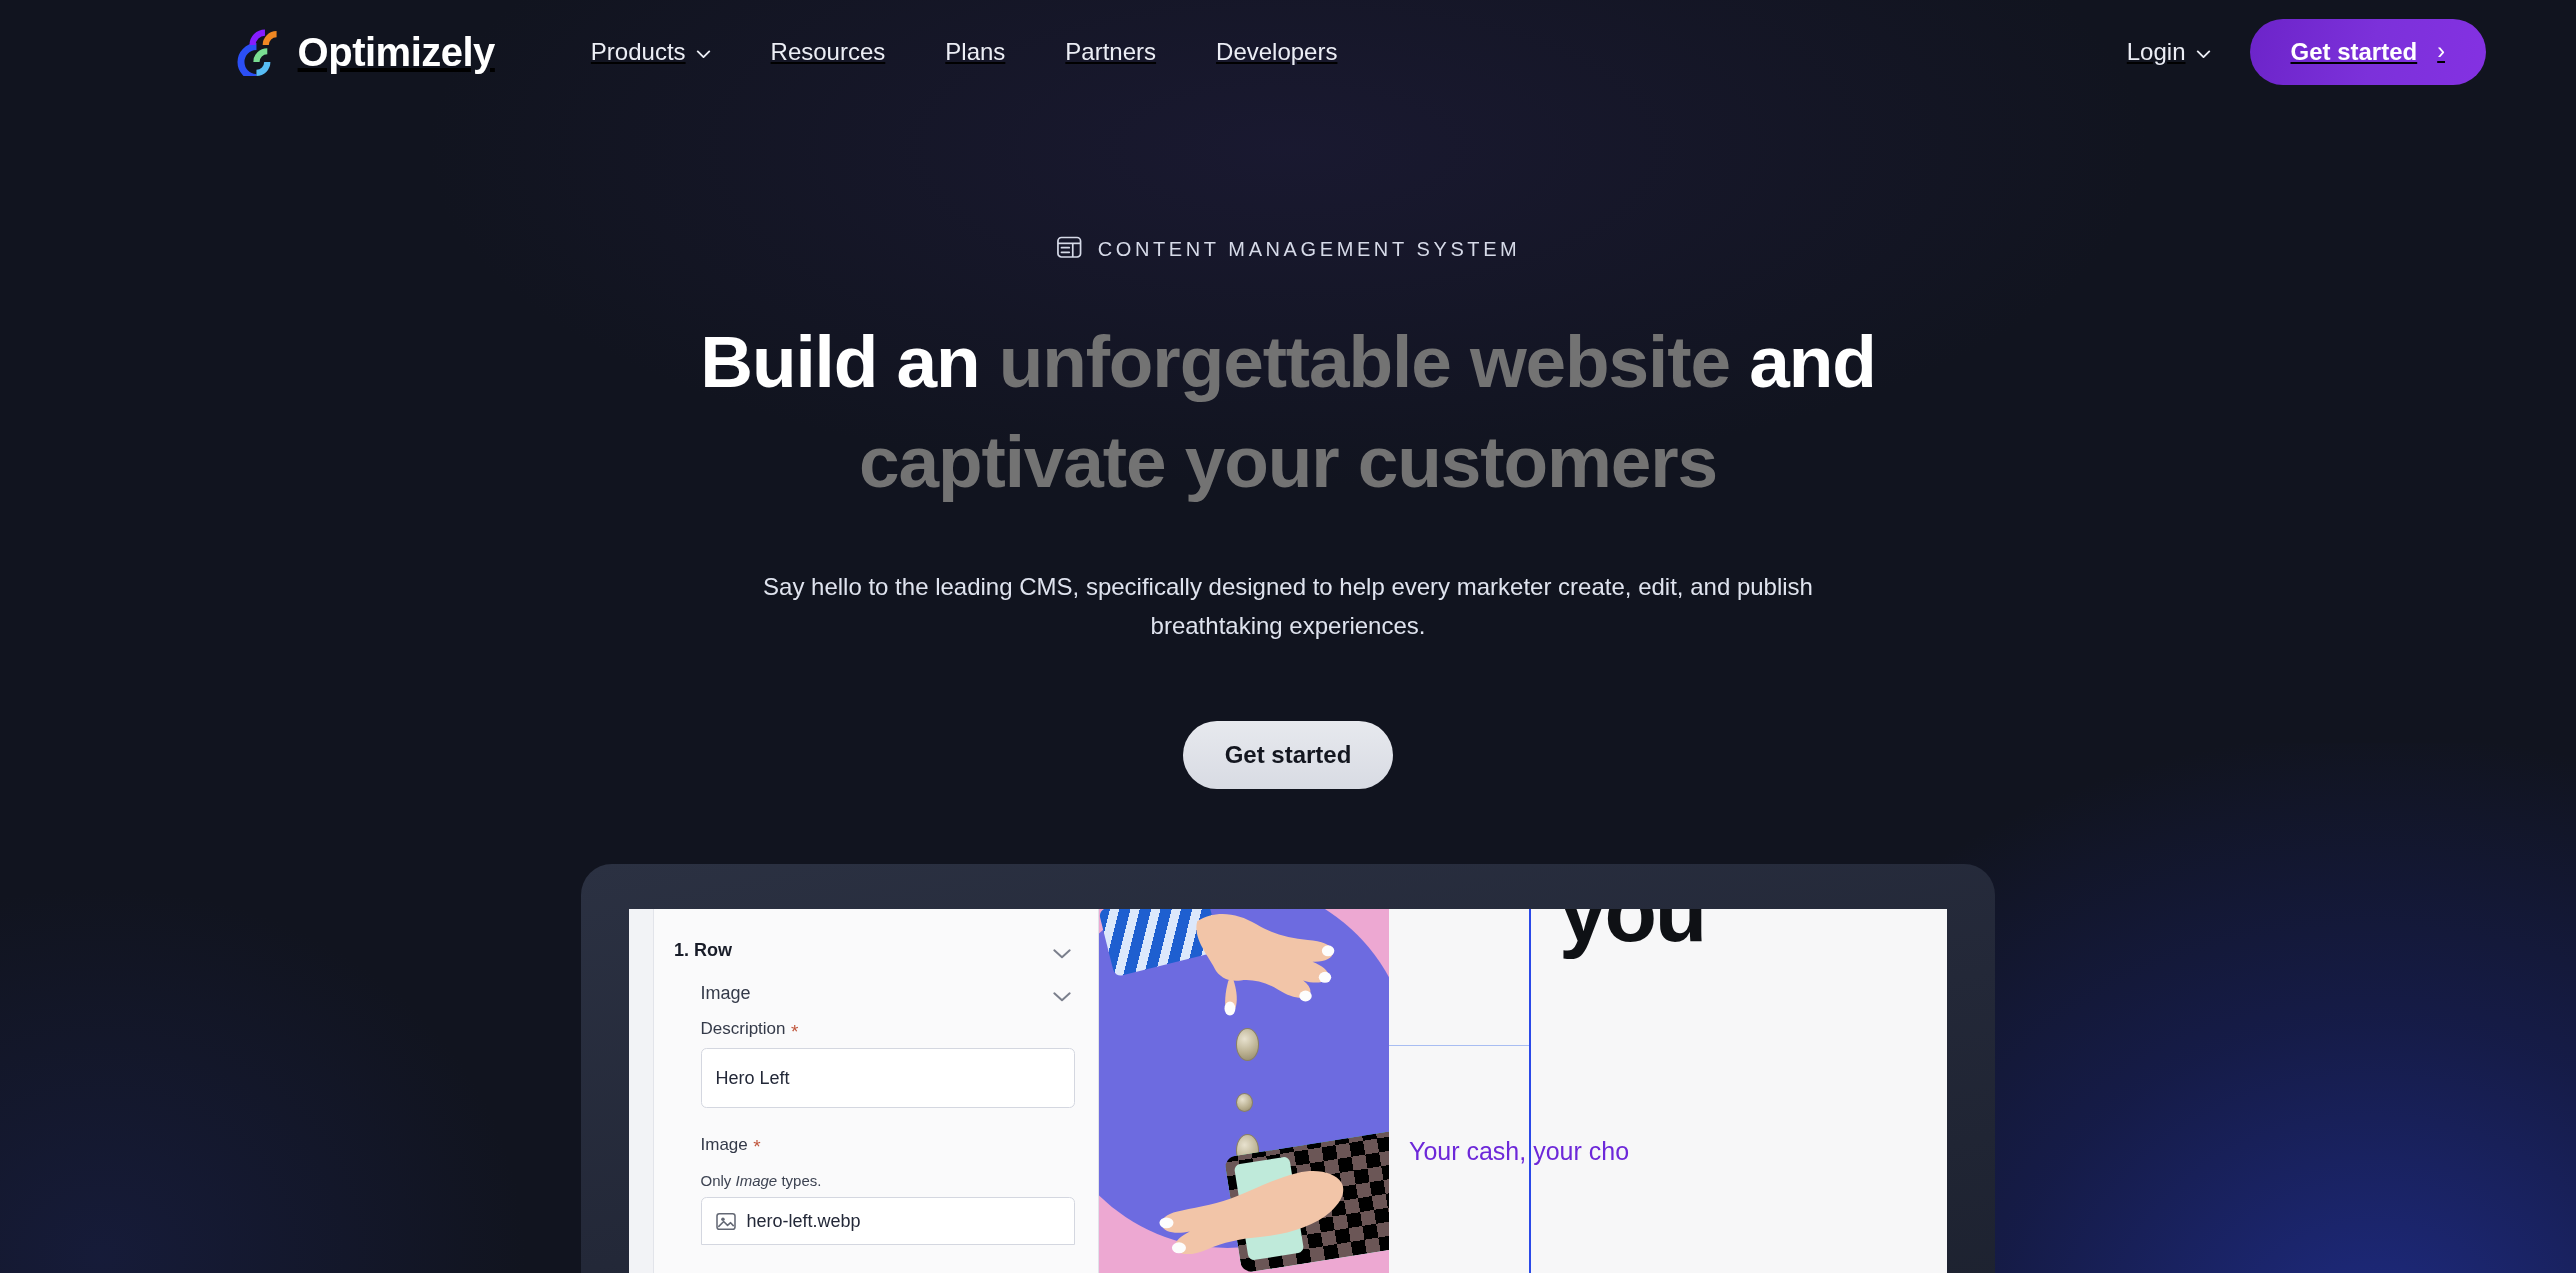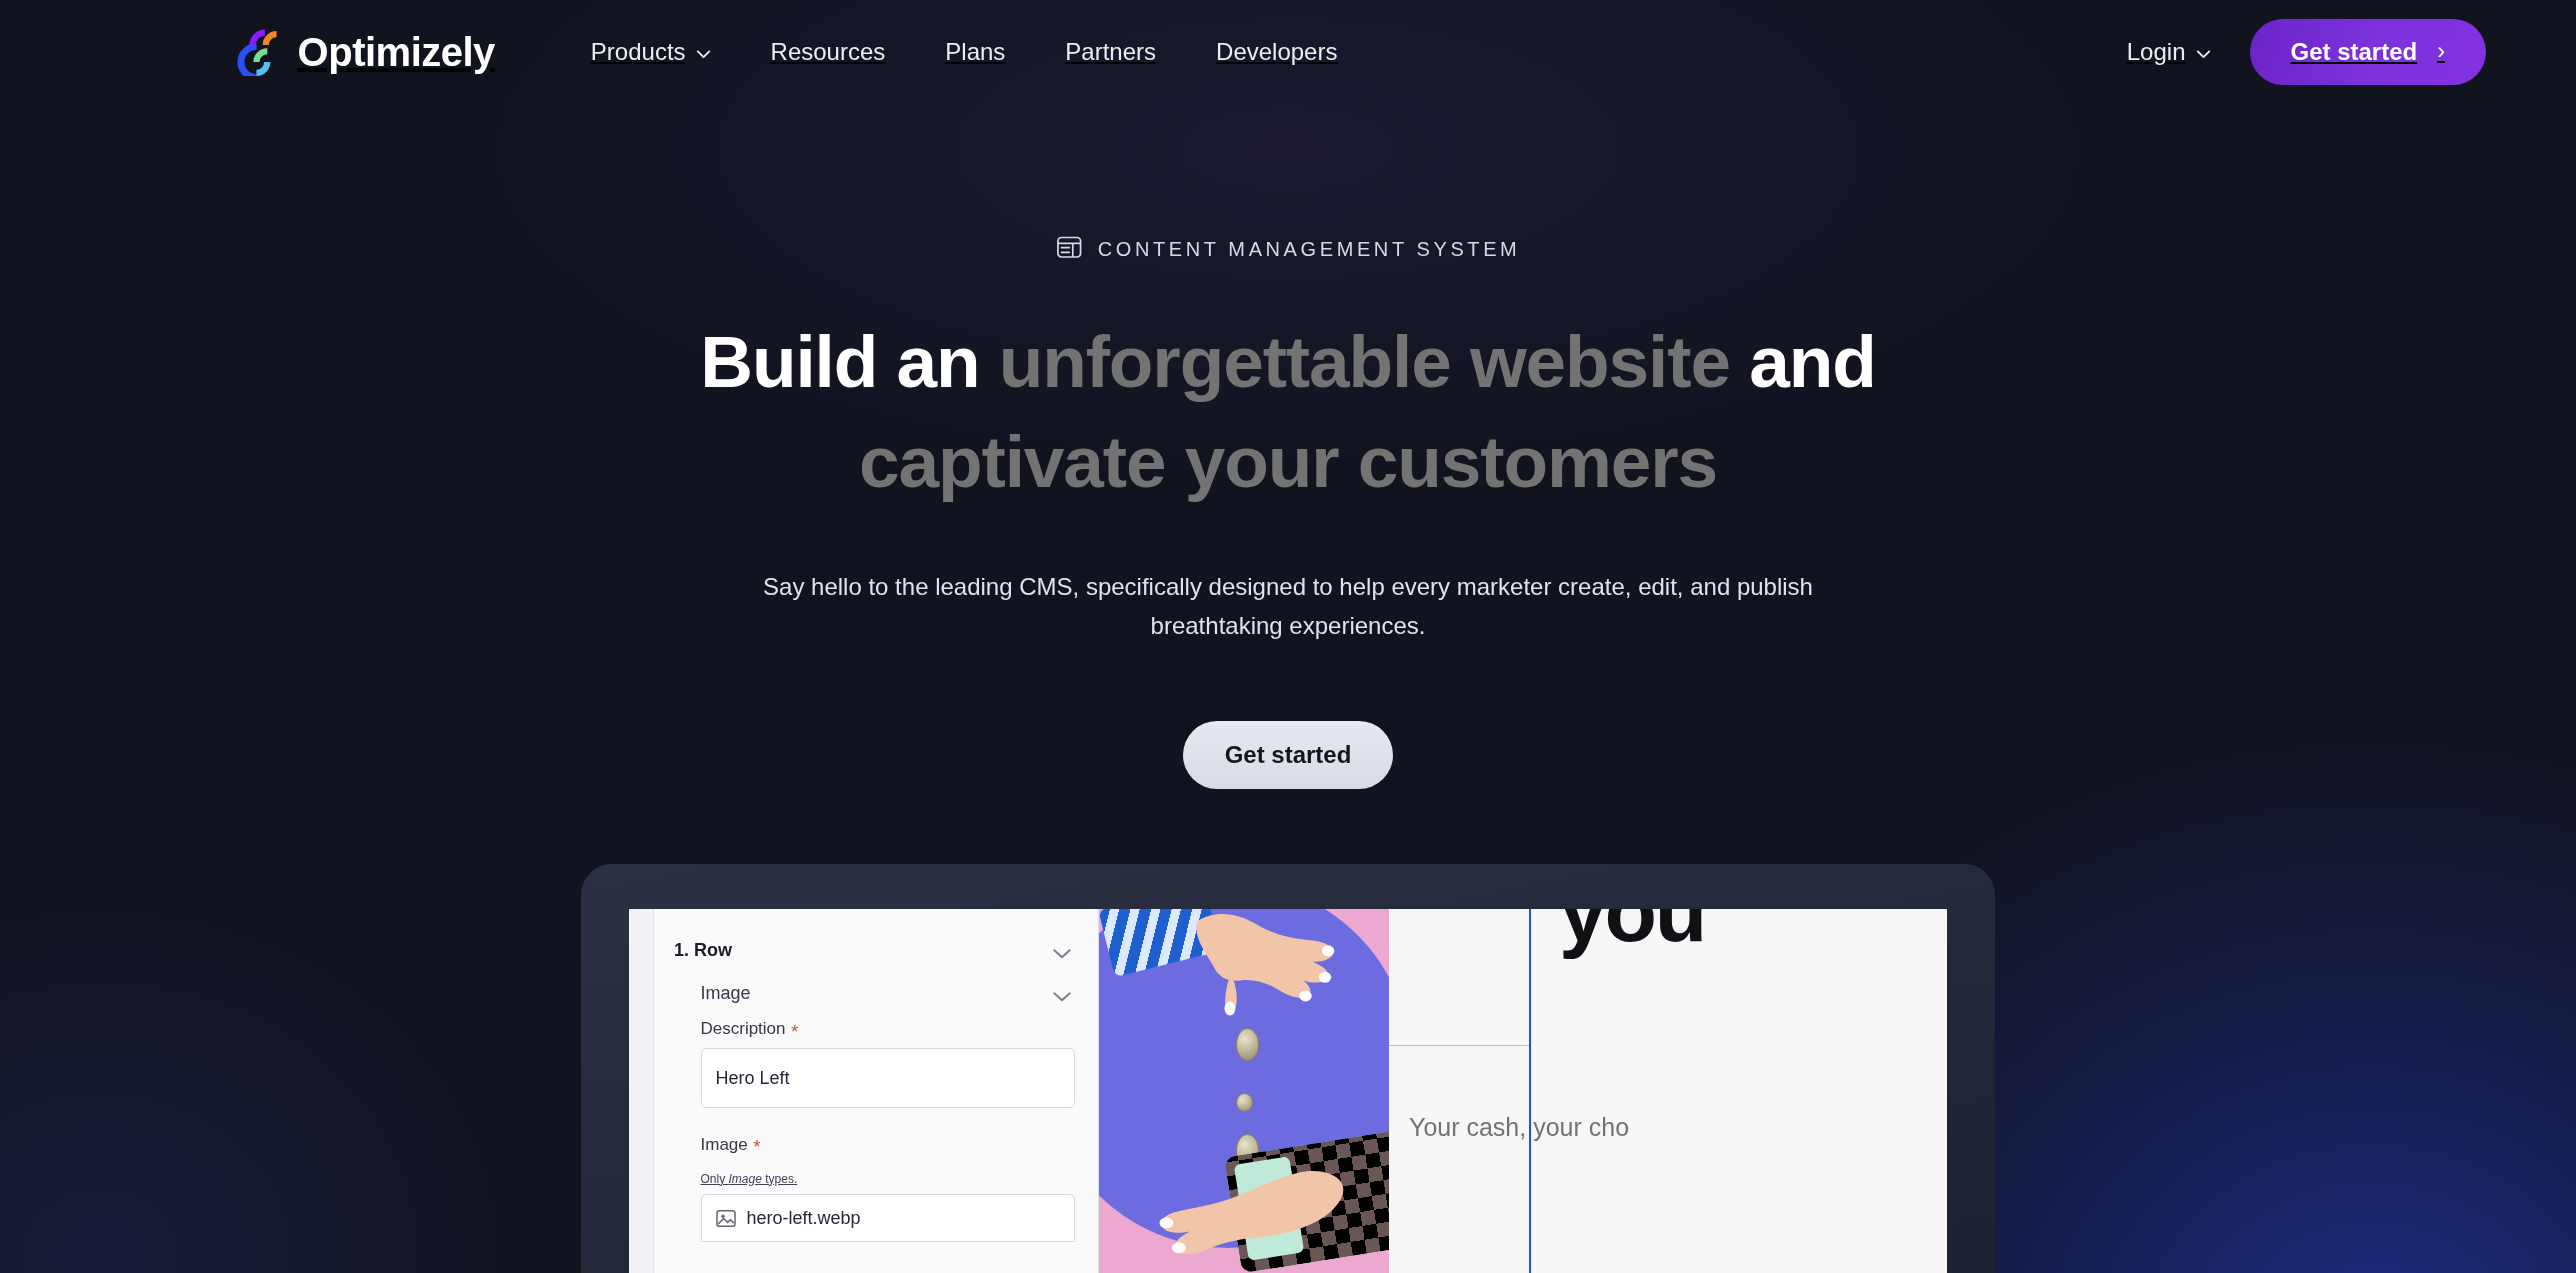--- a/index.html
+++ b/index.html
@@ -137,21 +137,21 @@
   .field-label {
     font-size:17px; color:#343a49; margin-bottom:8.6px;
     display:flex; align-items:center; gap:5.5px;
   }
   .req { color:#c0563c; font-size:19px; line-height:1; position:relative; top:2.3px; }
   .field-input {
     border:0.8px solid #d4d7e0; border-radius:5.5px; background:#fff;
     height:60px; display:flex; align-items:center; padding:0 14px;
     font-size:18px; color:#232838;
   }
-  .hint { font-size:12px; color:#3d4352; margin:17px 0 8.6px;text-decoration:underline; }
+  .hint { font-size:15px; color:#3d4352; margin:17px 0 8.6px; }
   .hint em { font-style:italic; }
   .file-box {
     border:0.8px solid #d4d7e0; border-top-left-radius:5.5px; border-top-right-radius:5.5px;
     background:#fff; padding:12.5px 14px; display:flex; align-items:center; gap:11px;
     font-size:18px; color:#232838;
   }
   .file-ico { width:20px; height:19px; flex:0 0 auto; opacity:.8; }
   
   .cms-image {
     width:290px; flex:0 0 auto; position:relative; overflow:hidden;
@@ -199,22 +199,22 @@
     position:absolute; left:-31px; top:-31px; width:172px; height:168px;
     border:1.6px solid #a8bdf2; border-left:none; border-top:none;
   }
   .pv-head {
     position:absolute; left:170px; top:-37px;
     font-size:86px; font-weight:700; color:#0f1115; line-height:.92;
     letter-spacing:-2.3px; white-space:nowrap;
   }
   .pv-head .l2 { display:block; }
   .pv-sub {
-    position:absolute; left:20px; top:204px;
-    font-size:25px; color:#737373; white-space:nowrap;
+    position:absolute; left:20px; top:228px;
+    font-size:25px; color:#6d28d9; white-space:nowrap;
   }
 </style>
 </head>
 <body>
 
 <div class="page">
   <div class="glow-top"></div>
   <div class="glow-bl"></div>
   <div class="glow-br"></div>
 

